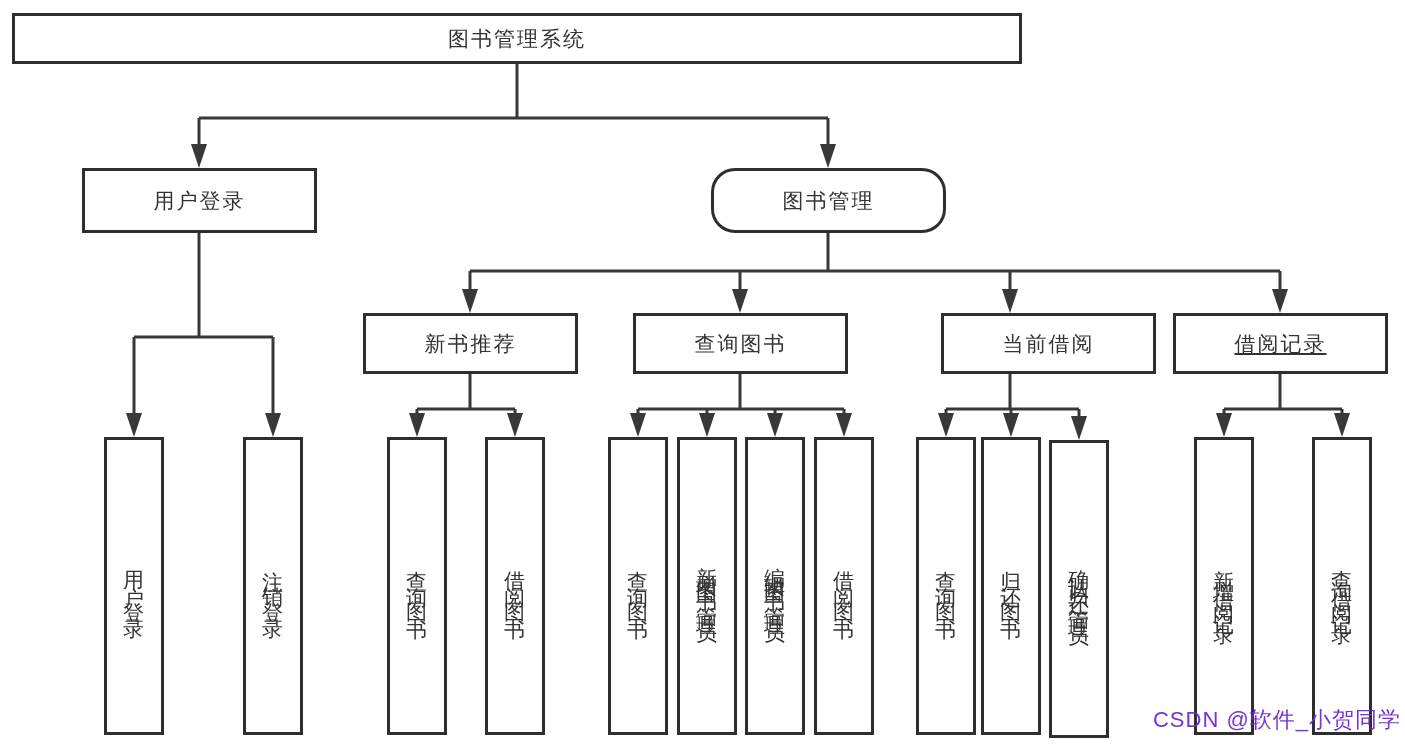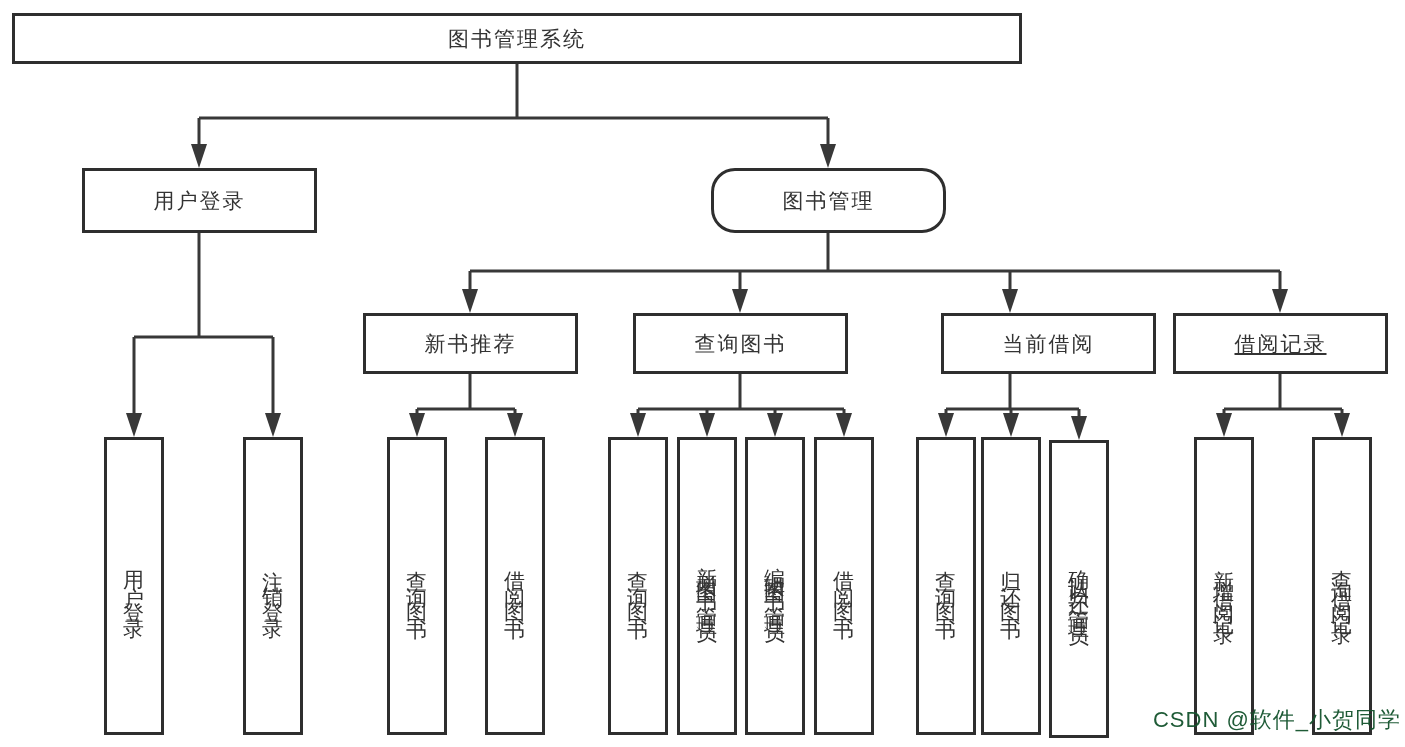--- a/index.html
+++ b/index.html
@@ -51,21 +51,21 @@
   #leaf-d3 { left:1049px; top:440px; }
   #leaf-e1 { left:1194px; }
   #leaf-e2 { left:1312px; }
 
   #edges { position:absolute; left:0; top:0; z-index:1; }
   #edges path { stroke:#383838; stroke-width:3; fill:none; }
   #edges polygon { fill:#383838; stroke:none; }
 
   #watermark {
     position:absolute; right:4px; top:705px; z-index:5;
-    font-size:22px; letter-spacing:1px; color:#14532d;
+    font-size:22px; letter-spacing:1px; color:#6d28d9;
     opacity:0.95; white-space:nowrap;
   }
 </style>
 </head>
 <body>
 
 <div id="canvas">
 
   <svg id="edges" width="1405" height="747">
     <g>

